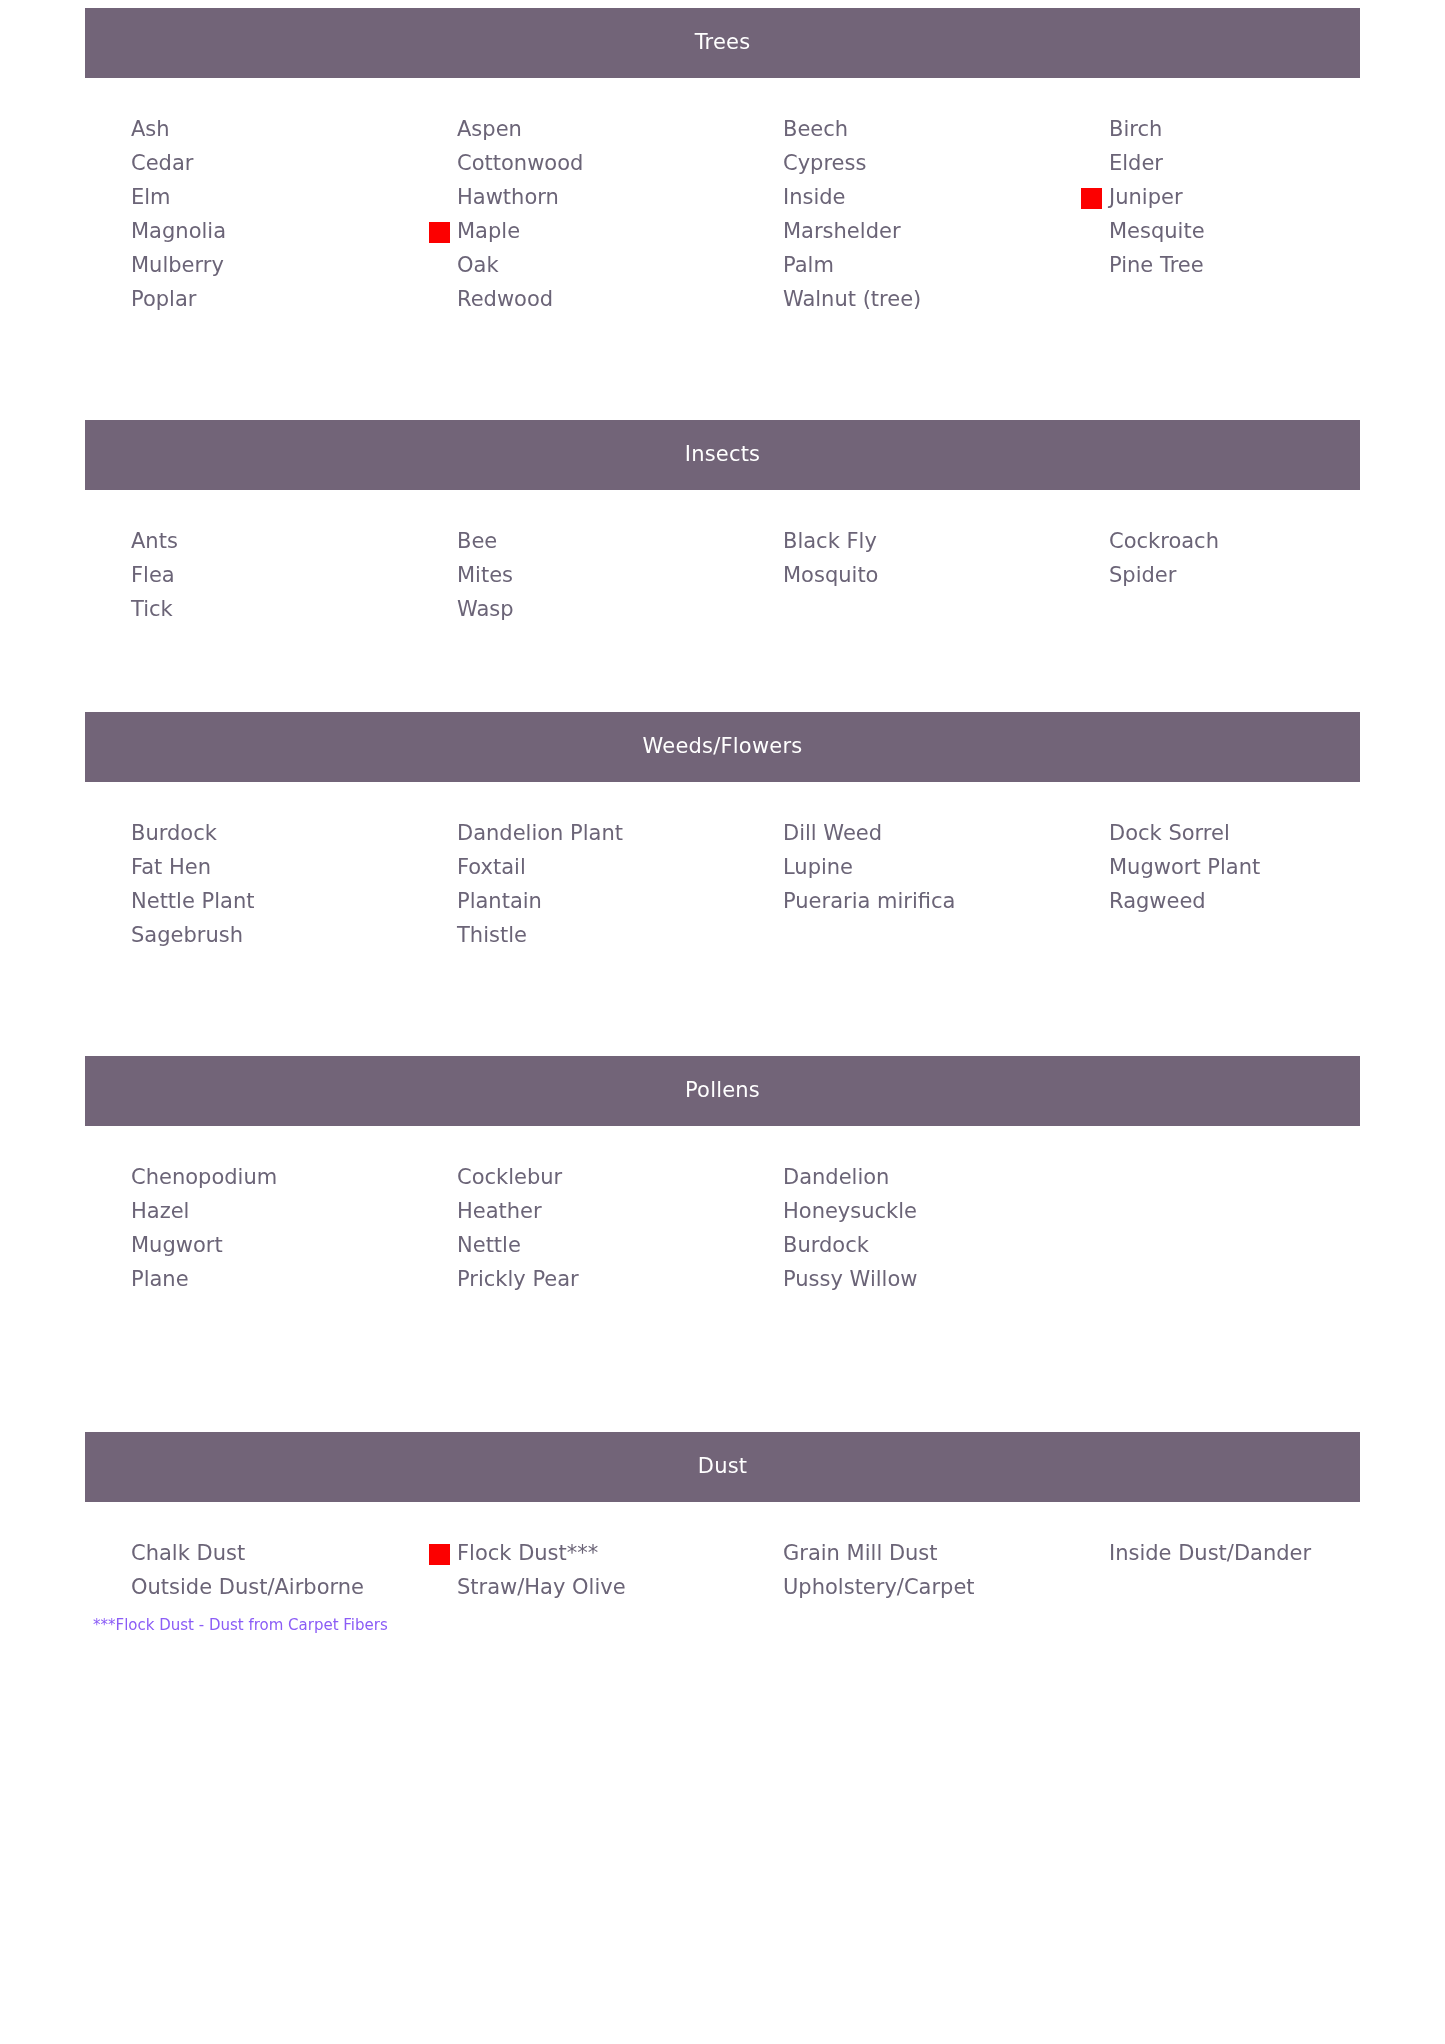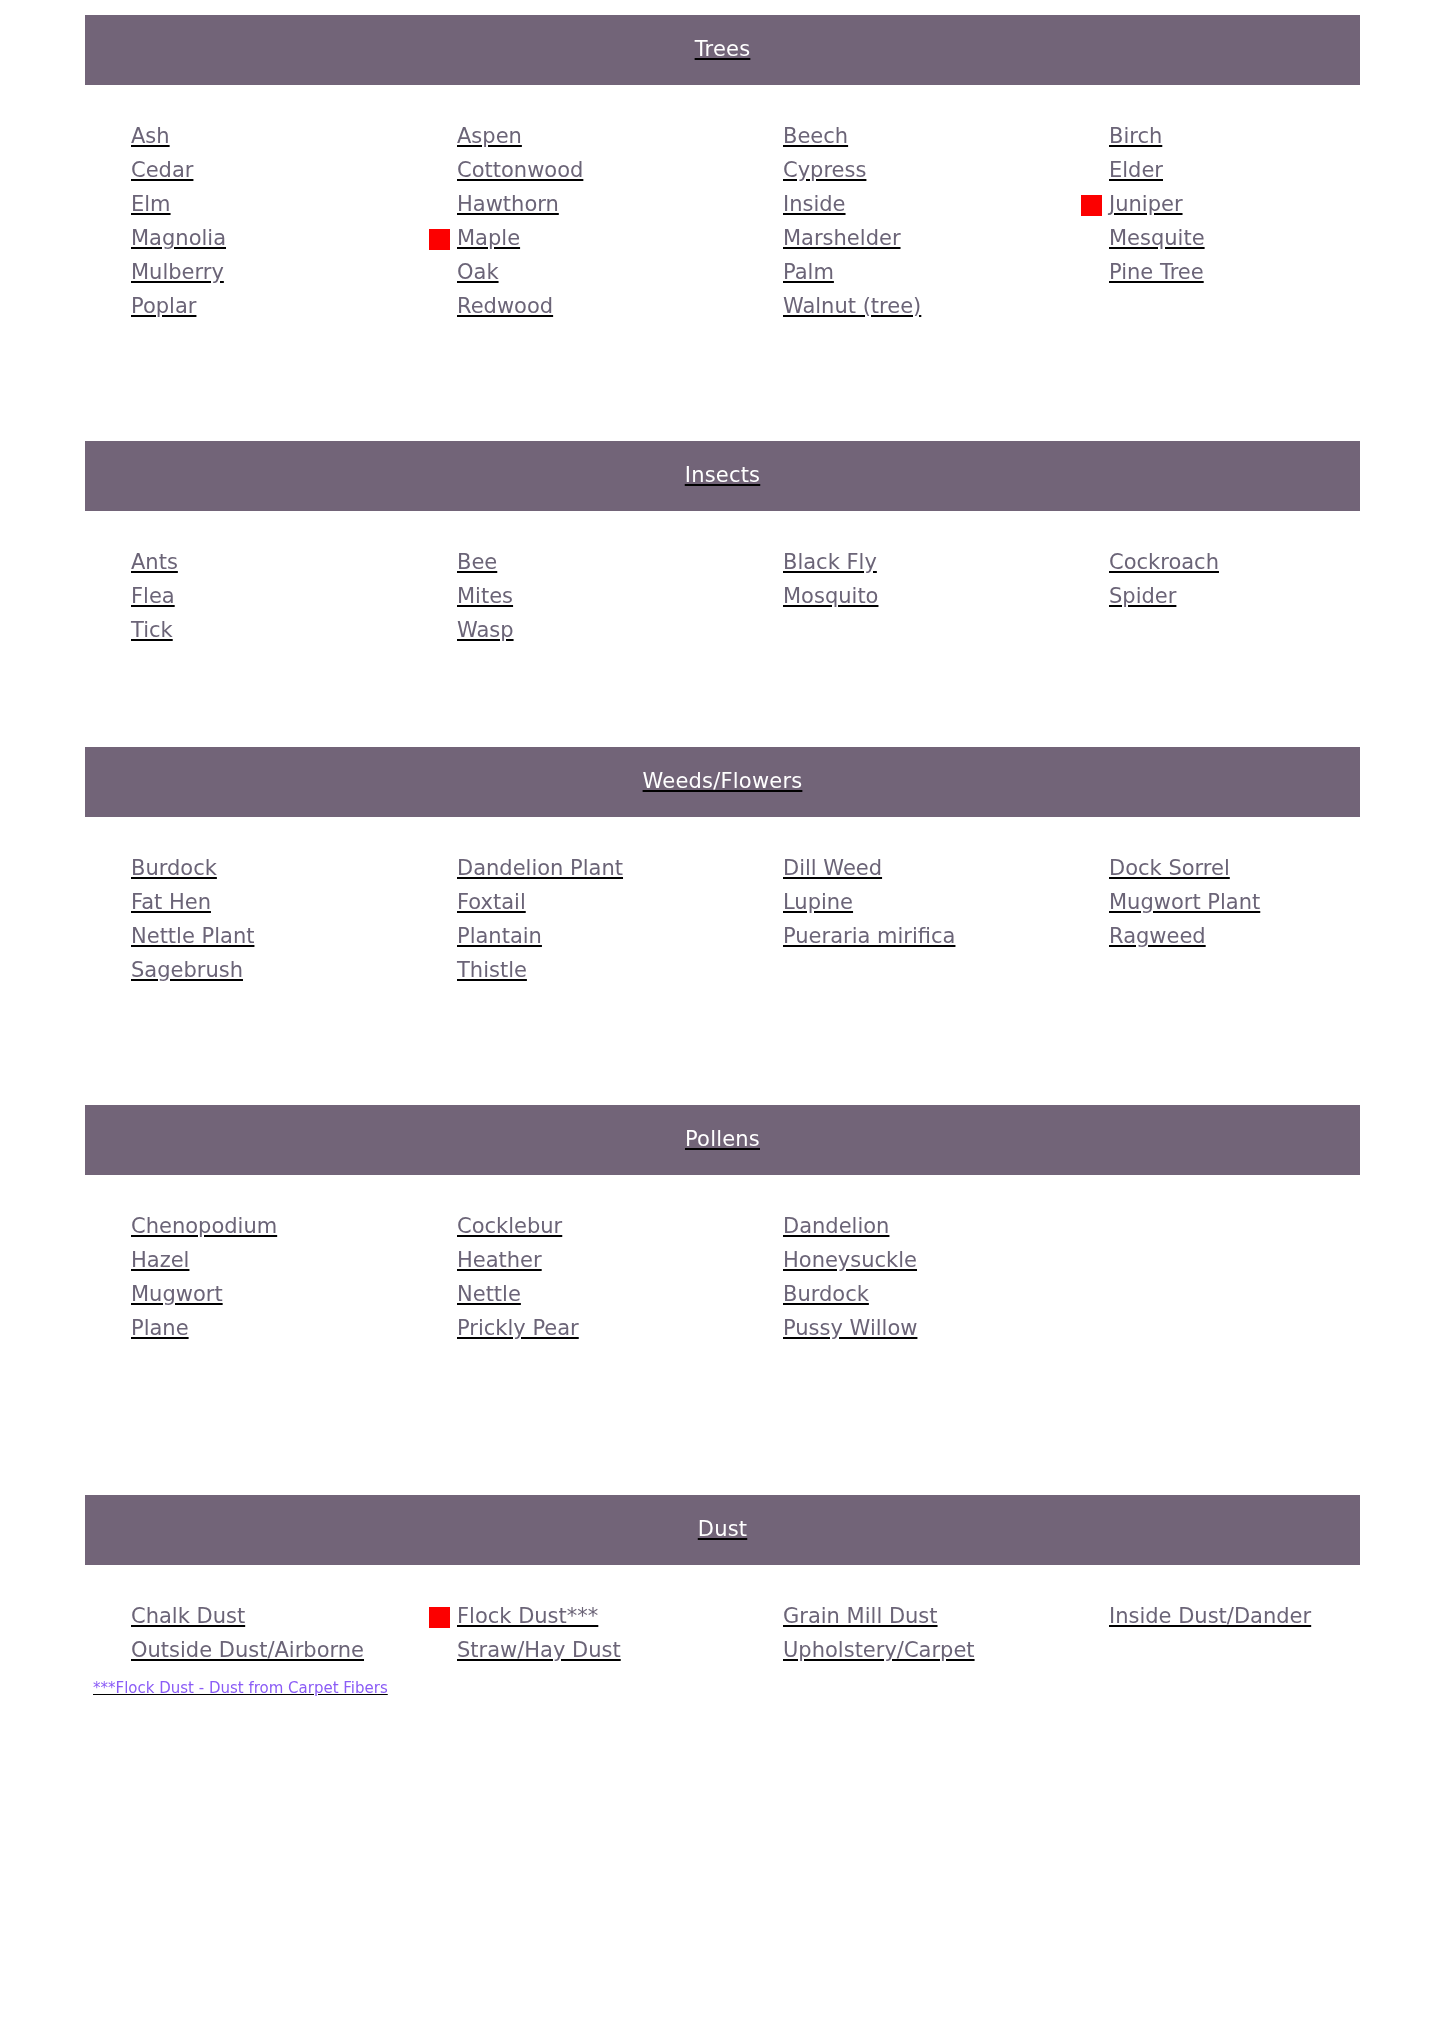--- a/index.html
+++ b/index.html
@@ -18,22 +18,21 @@
 
   .page {
     width: 1445px;
     min-height: 2044px;
     padding: 0;
     position: relative;
   }
 
   .section {
     width: 1275px;
-    margin: 15px auto;
-    text-decoration: underline;
+    margin: 8px auto;
   }
 
   .section-header {
     background: #726478;
     color: #ffffff;
     text-align: center;
     font-size: 21px;
     font-weight: 400;
     letter-spacing: 0.2px;
     padding: 23px 0 24px 0;
@@ -418,21 +417,21 @@
           </div>
           <div class="col">
             <div class="entry">
               <span class="marker-slot">
                 <span class="marker" style="background: rgb(252, 0, 0);"></span>
               </span>
               <span class="label">Flock Dust***</span>
             </div>
             <div class="entry">
               <span class="marker-slot"></span>
-              <span class="label">Straw/Hay Dust</span>
+              <span class="label">Straw/Hay Olive</span>
             </div>
           </div>
           <div class="col">
             <div class="entry">
               <span class="marker-slot"></span>
               <span class="label">Grain Mill Dust</span>
             </div>
             <div class="entry">
               <span class="marker-slot"></span>
               <span class="label">Upholstery/Carpet</span>

